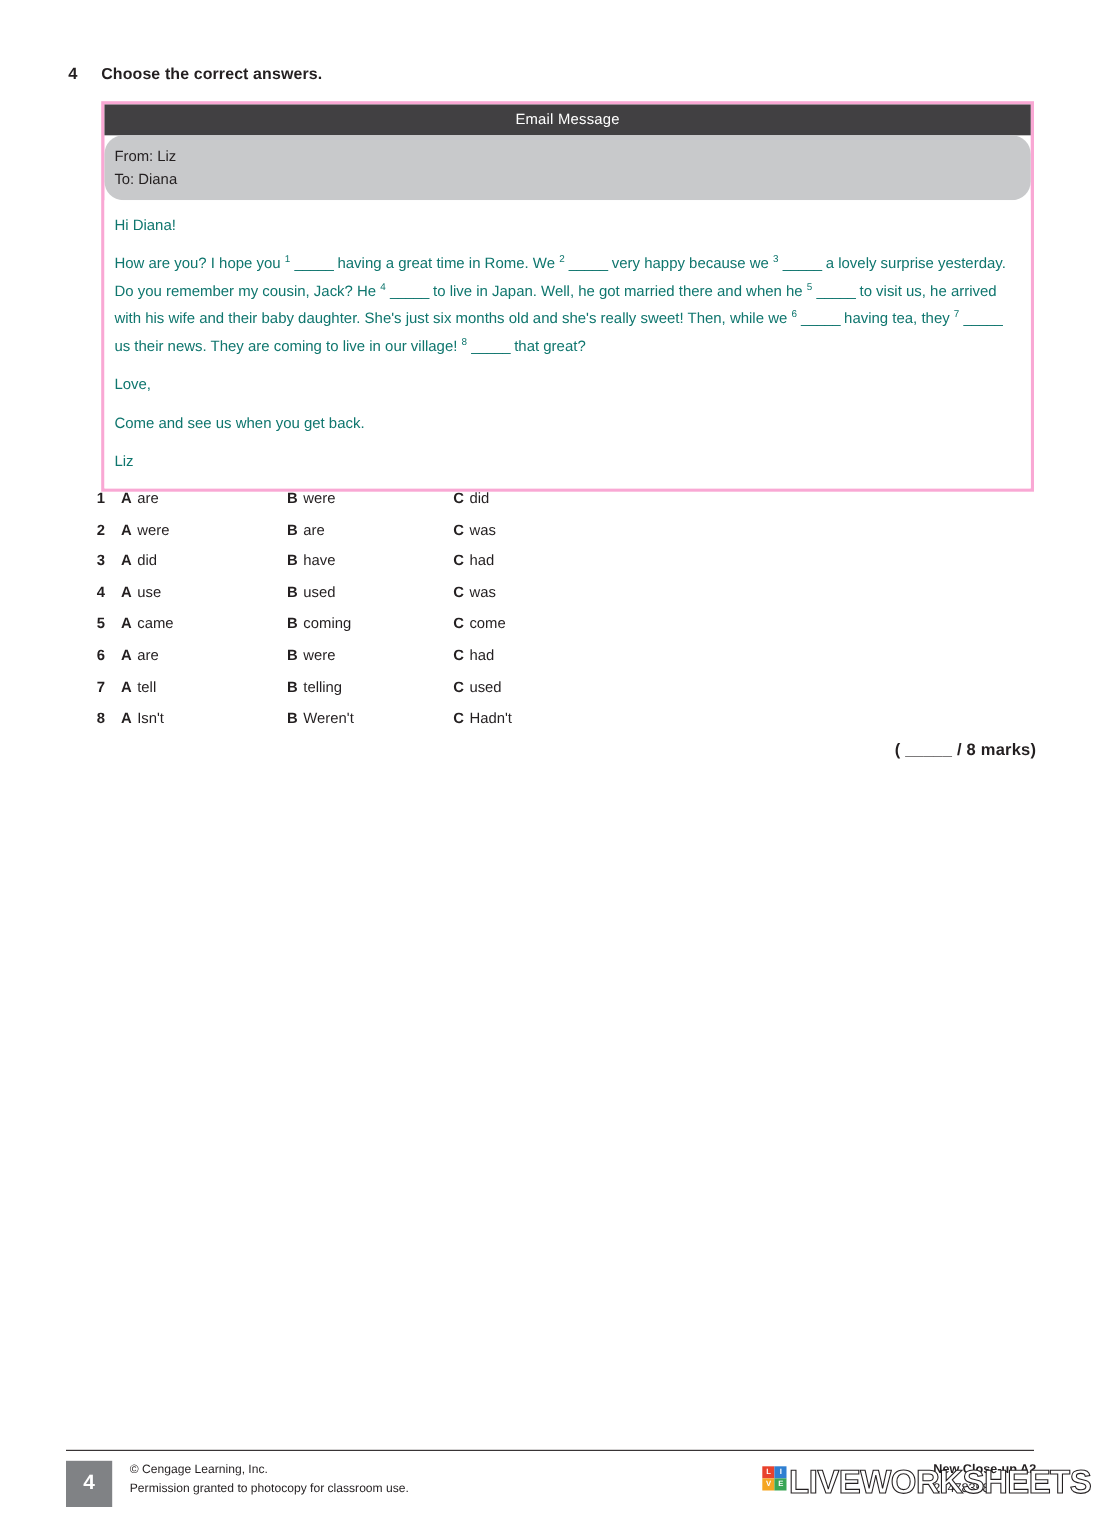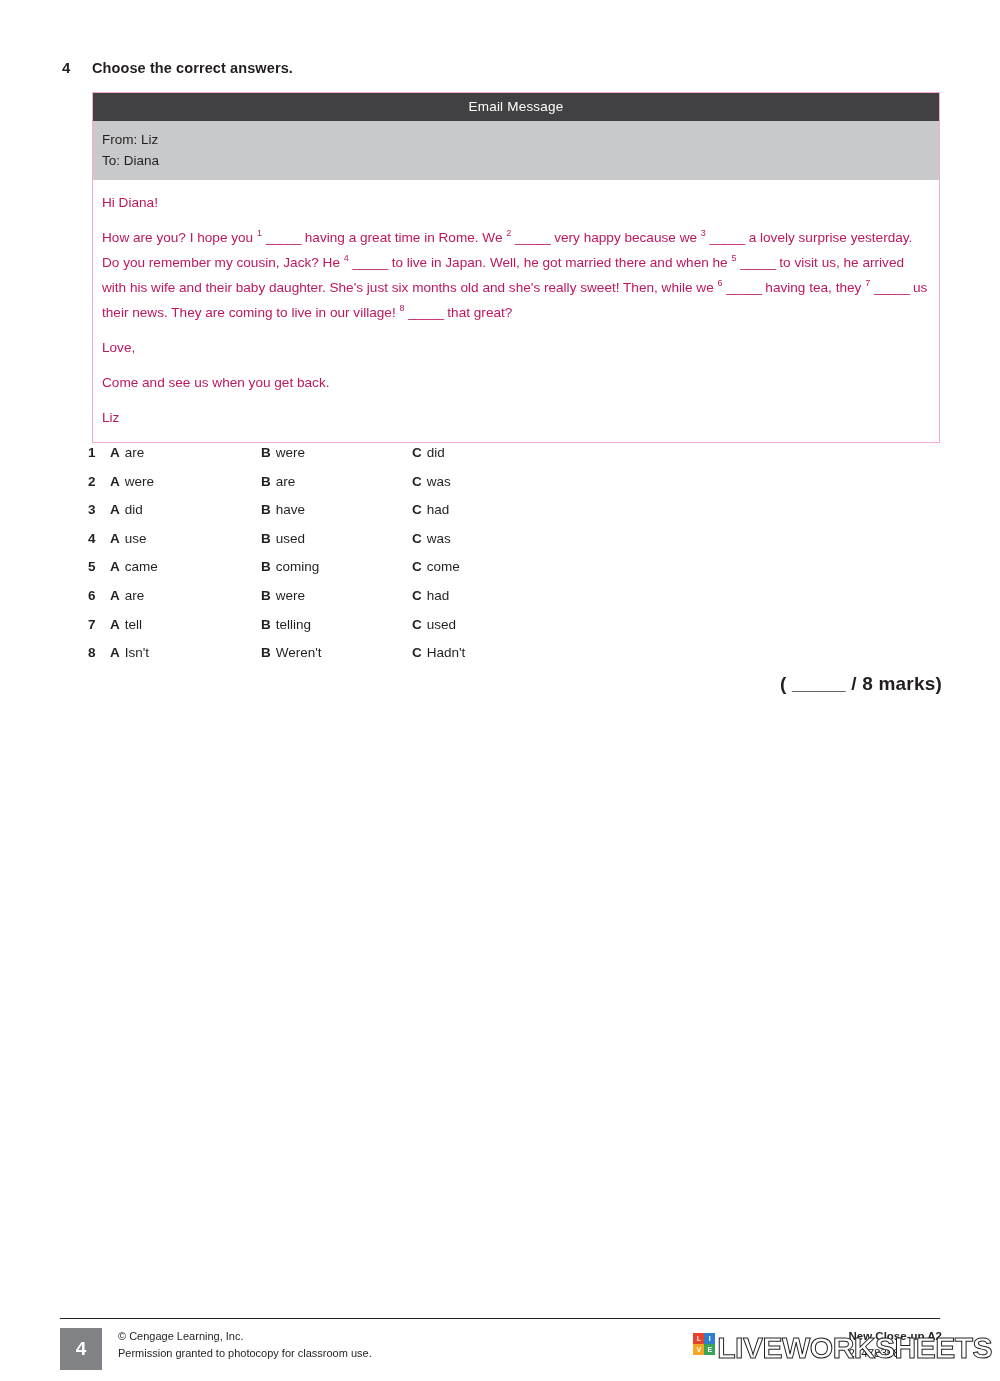--- a/index.html
+++ b/index.html
@@ -41,49 +41,50 @@
     letter-spacing: 0.1px;
     text-align: center;
   }
 
   
   .email-box {
     position: absolute;
     left: 92px;
     top: 92px;
     width: 848px;
-    border: 1px solid #f9a8d4;
+    border: 3px solid #f9a8d4;
     box-sizing: border-box;
   }
   .email-header {
     background: #414042;
     color: #ffffff;
     text-align: center;
     font-size: 13.5px;
     padding: 6px 0 7px 0;
     letter-spacing: 0.2px;
   }
   .email-meta {
     background: #c8c9cb;
     padding: 8px 0 9px 0;
+    border-radius: 17px;
   }
   .email-meta div {
     font-size: 13.5px;
     padding: 3px 0 3px 9px;
     color: #231f20;
   }
   .email-body {
     background: #ffffff;
     padding: 10px 9px 12px 9px;
   }
   .email-body p {
     margin: 0 0 10px 0;
     font-size: 13.6px;
     line-height: 25px;
-    color: #be185d;
+    color: #0f766e;
   }
   .email-body p:last-child {
     margin-bottom: 0;
   }
   .blank {
     letter-spacing: -0.5px;
   }
   sup {
     font-size: 9px;
     vertical-align: super;
@@ -115,21 +116,21 @@
   .opt-letter {
     font-weight: bold;
     margin-right: 5px;
   }
 
   
   .marks {
     position: absolute;
     right: 58px;
     top: 673px;
-    font-size: 19px;
+    font-size: 15px;
     font-weight: bold;
     letter-spacing: 0.2px;
   }
 
   
   .footer-rule {
     position: absolute;
     left: 60px;
     top: 1318px;
     width: 880px;

